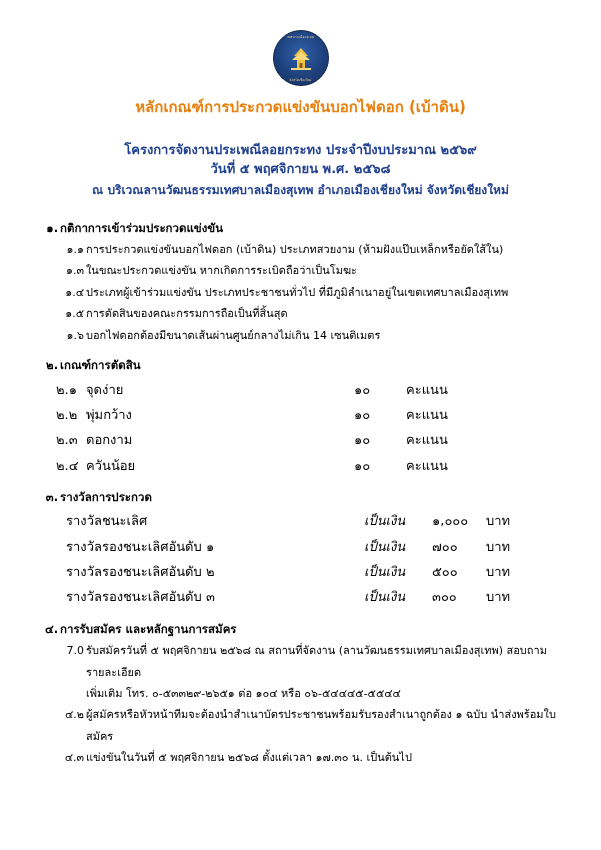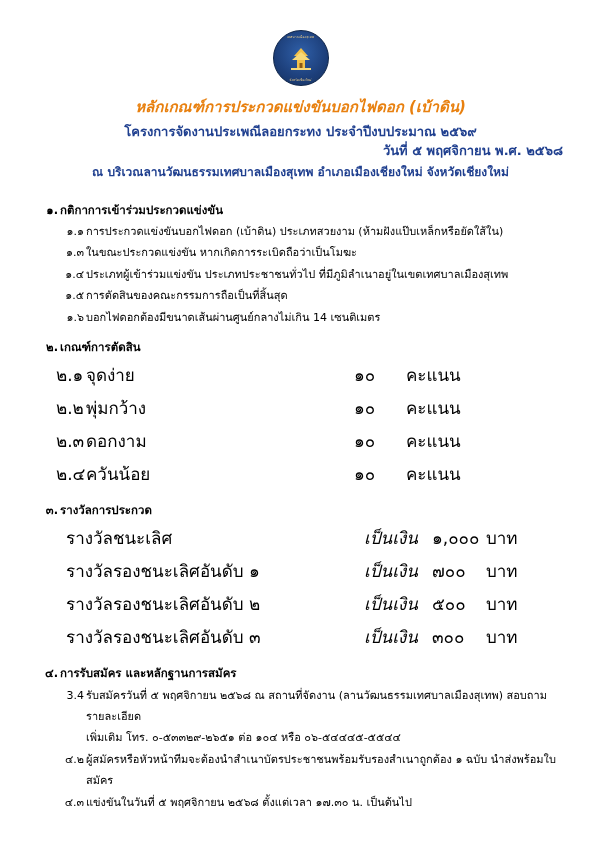--- a/index.html
+++ b/index.html
@@ -62,35 +62,33 @@
     color: #ffd98a;
   }
   .title-block {
     text-align: center;
     line-height: 1.5;
   }
   .doc-title {
     color: #e8800f;
     font-size: 15px;
     font-weight: bold;
-    margin-bottom: 3px;
-    font-style: italic;
+    margin-bottom: 21px;
   }
   .doc-sub1 {
     color: #1f3f8f;
     font-size: 13px;
     font-weight: bold;
     margin-bottom: 0;
   }
   .doc-sub2 {
     color: #1f3f8f;
     font-size: 13px;
     font-weight: bold;
     margin-bottom: 2px;
-    text-align: right;
   }
   .doc-sub3 {
     color: #1f3f8f;
     font-size: 12px;
     font-weight: bold;
     margin-bottom: 2px;
   }
   .body-area {
     margin-top: 18px;
     font-size: 11px;
@@ -118,21 +116,21 @@
   }
   .item .inum {
     position: absolute;
     left: 18px;
     width: 28px;
     text-align: right;
   }
   .score-row, .prize-row {
     position: relative;
     padding-left: 48px;
-    font-size: 17px;
+    font-size: 13px;
   }
   .score-row .inum {
     position: absolute;
     left: 18px;
     width: 28px;
   }
   .score-row .val {
     position: absolute;
     left: 316px;
   }
@@ -283,21 +281,21 @@
     </div>
 
     <div class="gap-s"></div>
 
     <div class="section">
       <div class="section-head">
         <span class="num">๔.</span>
         <span>การรับสมัคร และหลักฐานการสมัคร</span>
       </div>
       <div class="item">
-        <span class="inum">3.4</span>
+        <span class="inum">7.0</span>
         <span>รับสมัครวันที่ ๕ พฤศจิกายน ๒๕๖๘  ณ สถานที่จัดงาน (ลานวัฒนธรรมเทศบาลเมืองสุเทพ) สอบถามรายละเอียด</span>
       </div>
       <div class="item">
         <span class="inum"></span>
         <span>เพิ่มเติม โทร. ๐-๕๓๓๒๙-๒๖๕๑ ต่อ ๑๐๔ หรือ ๐๖-๕๔๔๔๕-๕๕๔๔</span>
       </div>
       <div class="item">
         <span class="inum">๔.๒</span>
         <span>ผู้สมัครหรือหัวหน้าทีมจะต้องนำสำเนาบัตรประชาชนพร้อมรับรองสำเนาถูกต้อง ๑ ฉบับ นำส่งพร้อมใบสมัคร</span>
       </div>

